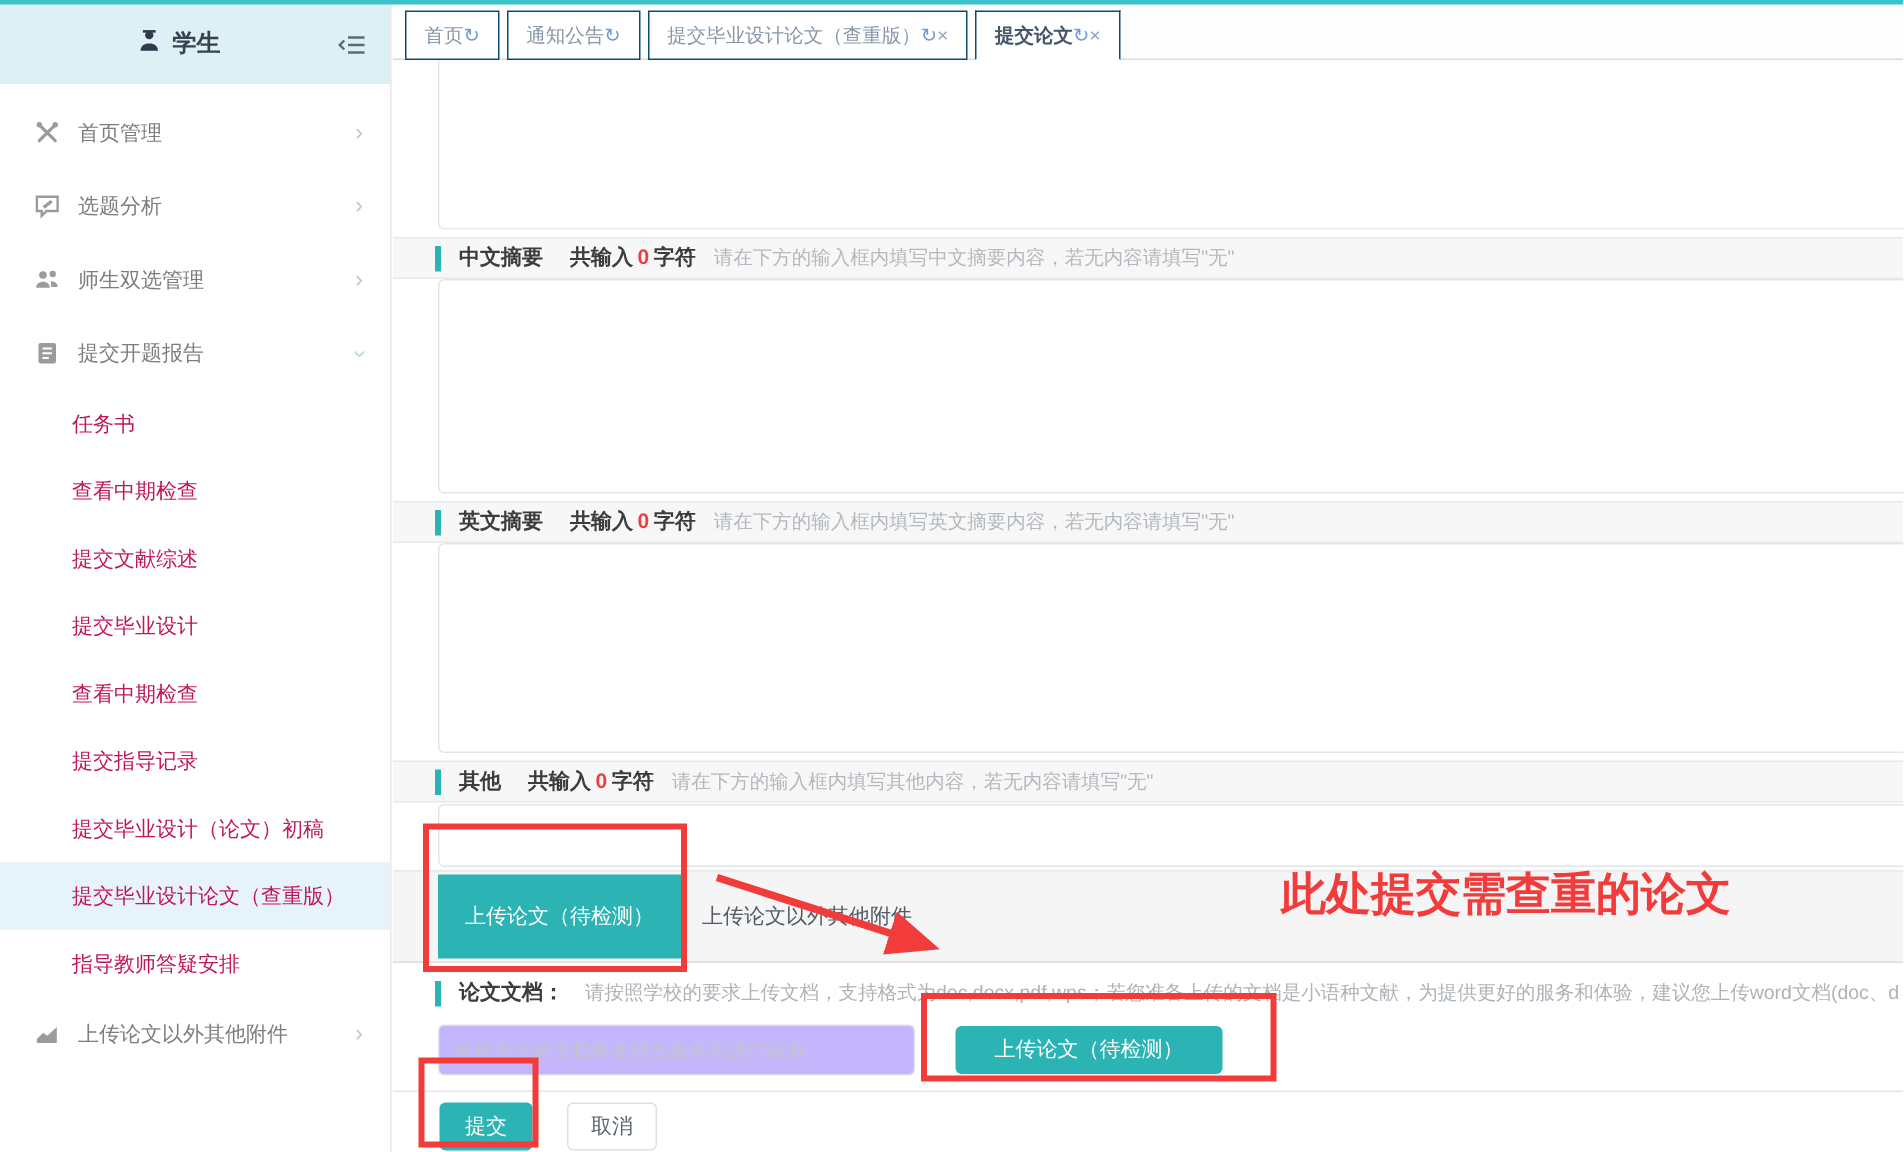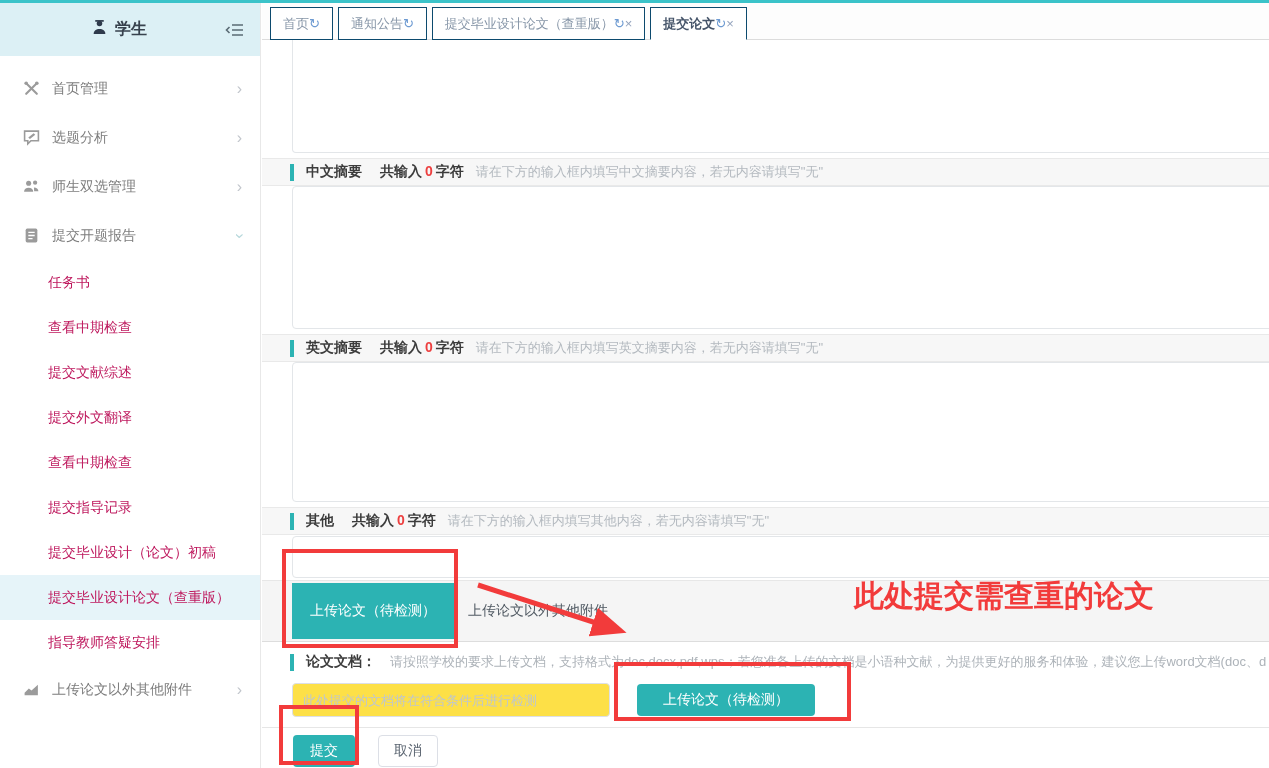--- a/index.html
+++ b/index.html
@@ -59,21 +59,21 @@
   .upl-tab-other { display:flex; align-items:center; padding-left:14px; font-size:14px; color:#515a63;
     cursor:pointer; }
 
   .docrow { margin-top:7px; height:26px; display:flex; align-items:center; padding-left:28px;
     white-space:nowrap; overflow:hidden; }
   .doc-label { font-size:14px; font-weight:bold; color:#3c3c3c; }
   .doc-hint { font-size:13px; color:#adb3b9; margin-left:14px; }
 
   .filerow { margin-top:7px; margin-left:30px; height:36px; display:flex; align-items:center; }
   .file-input { width:318px; height:34px; border:1px solid #dcdfe6; border-radius:4px; padding:0 10px;
-    font-size:13px; color:#333; outline:none; background:#fde047; }
+    font-size:13px; color:#333; outline:none; background:#c4b5fd; }
   .file-input::placeholder { color:#bfc6cc; }
   .btn-teal { height:32px; background:#2cb3b3; color:#fff; border:none; border-radius:4px;
     font-size:14px; padding:0 26px; cursor:pointer; font-family:inherit; }
   .upload-btn { margin-left:27px; }
   .divider { margin-top:9px; border-top:1px solid #e6e6e6; }
   .btnrow { margin-top:7px; margin-left:31px; display:flex; align-items:center; gap:23px; height:32px; }
   .btn-submit { padding:0 17px; }
   .btn-cancel { height:32px; background:#fff; border:1px solid #dcdfe6; border-radius:4px;
     color:#5a6470; font-size:14px; padding:0 15px; cursor:pointer; font-family:inherit; }
 
@@ -161,21 +161,21 @@
     <div class="smi">
       <span>任务书</span>
     </div>
     <div class="smi">
       <span>查看中期检查</span>
     </div>
     <div class="smi">
       <span>提交文献综述</span>
     </div>
     <div class="smi">
-      <span>提交外文翻译</span>
+      <span>提交毕业设计</span>
     </div>
     <div class="smi">
       <span>查看中期检查</span>
     </div>
     <div class="smi">
       <span>提交指导记录</span>
     </div>
     <div class="smi">
       <span>提交毕业设计（论文）初稿</span>
     </div>

